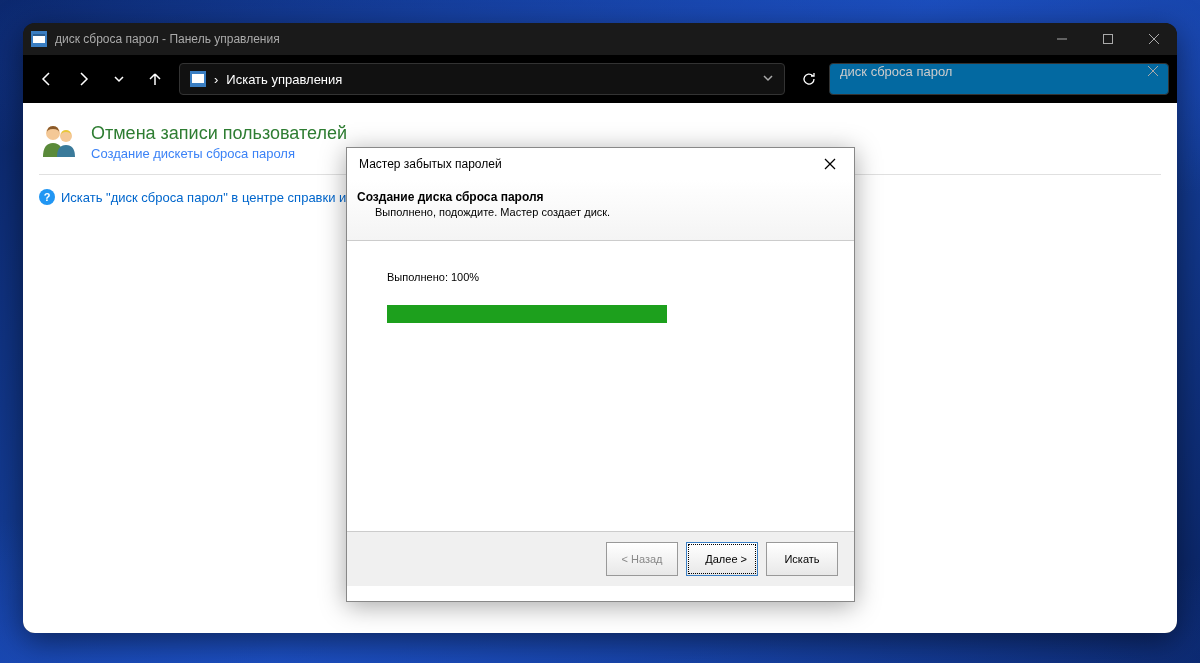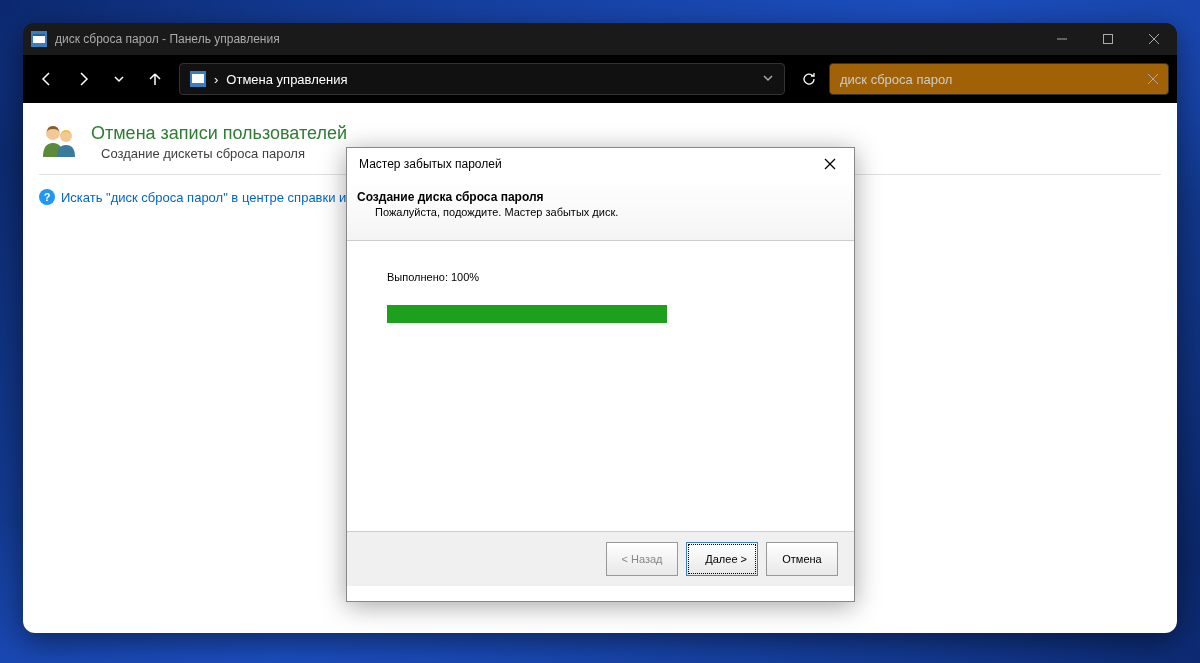--- a/index.html
+++ b/index.html
@@ -14,29 +14,29 @@
 .titlebar-icon { width: 16px; height: 16px; background: #3a7ec2; margin-right: 8px; display: inline-flex; align-items: center; justify-content: center; font-size: 9px; border-radius: 2px; }
 .titlebar-controls { margin-left: auto; display: flex; }
 .titlebar-btn { width: 46px; height: 32px; display: flex; align-items: center; justify-content: center; color: #aaa; cursor: pointer; }
 
 .navbar { height: 48px; background: #000; display: flex; align-items: center; padding: 0 8px; gap: 4px; }
 .nav-btn { width: 32px; height: 32px; display: flex; align-items: center; justify-content: center; color: #fff; cursor: pointer; border-radius: 4px; }
 .address-bar { flex: 1; height: 32px; background: #111; border: 1px solid #333; border-radius: 4px; display: flex; align-items: center; padding: 0 10px; color: #fff; font-size: 13px; gap: 8px; margin: 0 4px; }
 .address-icon { width: 16px; height: 16px; background: #3a7ec2; border-radius: 2px; display: inline-flex; align-items: center; justify-content: center; font-size: 9px; }
 .chev-down { margin-left: auto; color: #aaa; }
 .refresh-btn { width: 32px; height: 32px; display: flex; align-items: center; justify-content: center; color: #fff; cursor: pointer; }
-.search-bar { width: 340px; height: 32px; background: #a16207; border: 1px solid #333; border-radius: 4px; display: flex; align-items: center; padding: 0 10px; color: #ccc; font-size: 13px; }
+.search-bar { width: 340px; height: 32px; background: #0369a1; border: 1px solid #333; border-radius: 4px; display: flex; padding: 0 10px; color: #ccc; font-size: 13px; }
 .search-clear { margin-left: auto; color: #aaa; cursor: pointer; }
 
 .content { background: #fff; height: calc(100% - 80px); padding: 20px 16px; position: relative; }
 .header-group { display: flex; gap: 12px; align-items: flex-start; border-bottom: 1px solid #e0e0e0; padding-bottom: 12px; }
 .users-icon { width: 40px; height: 36px; position: relative; }
 .users-icon svg { width: 100%; height: 100%; }
 .header-texts h2 { color: #2e7d32; font-size: 18px; font-weight: 400; }
-.header-texts a { color: #404040; font-size: 13px; text-decoration: none; margin-left: 10px; }
+.header-texts a { color: #3b82f6; font-size: 13px; text-decoration: none; }
 .help-row { display: flex; align-items: center; gap: 6px; margin-top: 14px; }
 .help-icon { width: 16px; height: 16px; background: #2196f3; border-radius: 50%; color: #fff; display: flex; align-items: center; justify-content: center; font-size: 11px; font-weight: bold; }
 .help-row a { color: #0066cc; font-size: 13px; text-decoration: none; }
 
 .wizard { position: absolute; top: 147px; left: 346px; width: 509px; height: 455px; background: #fff; border: 1px solid #888; box-shadow: 0 4px 24px rgba(0,0,0,0.35); }
 .wizard-title { height: 32px; display: flex; align-items: center; padding: 0 12px; font-size: 12px; color: #000; }
 .wizard-close { margin-left: auto; width: 24px; height: 24px; display: flex; align-items: center; justify-content: center; cursor: pointer; }
 .wizard-header { padding: 10px 22px 22px 10px; background: linear-gradient(to bottom, #fff 0%, #f4f4f4 100%); border-bottom: 1px solid #ccc; }
 .wizard-header h3 { font-size: 12px; font-weight: bold; color: #000; }
 .wizard-header p { font-size: 11px; color: #000; margin-left: 18px; margin-top: 2px; }
@@ -106,21 +106,21 @@
         </svg>
       </div>
     <div class="address-bar">
       <span class="address-icon">
           <svg viewBox="0 0 16 16">
             <rect width="16" height="16" fill="#3a7ec2"></rect>
             <rect x="2" y="3" width="12" height="9" fill="#fff"></rect>
           </svg>
         </span>
       <span>›</span>
-      <span>Отмена управления</span>
+      <span>Искать управления</span>
       <span class="chev-down"><svg width="12" height="12" viewBox="0 0 12 12">
             <path d="M2 4 L6 8 L10 4" fill="none" stroke="#aaa" stroke-width="1.5"></path>
           </svg></span>
     </div>
     <div class="refresh-btn">
         <svg width="16" height="16" viewBox="0 0 16 16">
           <path d="M13 8 A5 5 0 1 1 11.5 4.5 M13 2 L13 5 L10 5" fill="none" stroke="#fff" stroke-width="1.3"></path>
         </svg>
       </div>
     <div class="search-bar">
@@ -161,24 +161,24 @@
     <span>Мастер забытых паролей</span>
     <div class="wizard-close">
         <svg width="12" height="12" viewBox="0 0 12 12">
           <line x1="1" y1="1" x2="11" y2="11" stroke="#000" stroke-width="1.2"></line>
           <line x1="11" y1="1" x2="1" y2="11" stroke="#000" stroke-width="1.2"></line>
         </svg>
       </div>
   </div>
   <div class="wizard-header">
     <h3>Создание диска сброса пароля</h3>
-    <p>Пожалуйста, подождите. Мастер забытых диск.</p>
+    <p>Выполнено, подождите. Мастер создает диск.</p>
   </div>
   <div class="wizard-body">
     <div class="progress-label">Выполнено: 100%</div>
     <div class="progress-bar"></div>
   </div>
   <div class="wizard-footer">
     <button class="wiz-btn disabled">&lt; Назад</button>
     <button class="wiz-btn default">Далее &gt;</button>
-    <button class="wiz-btn">Отмена</button>
+    <button class="wiz-btn">Искать</button>
   </div>
 </div>
 
 </body></html>

